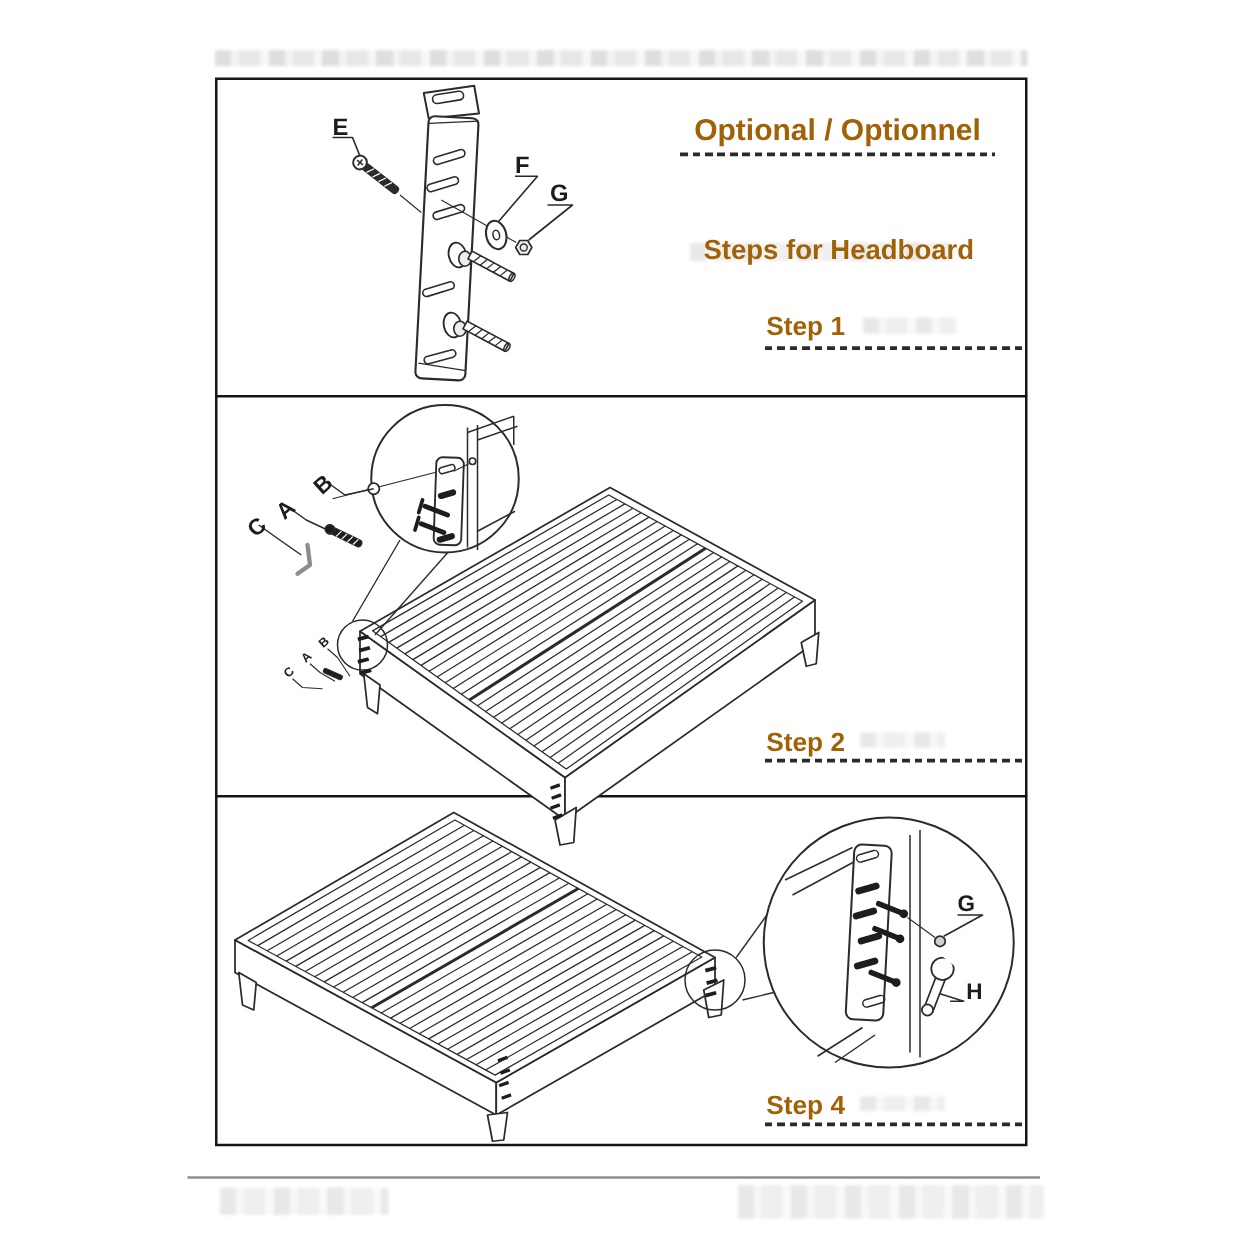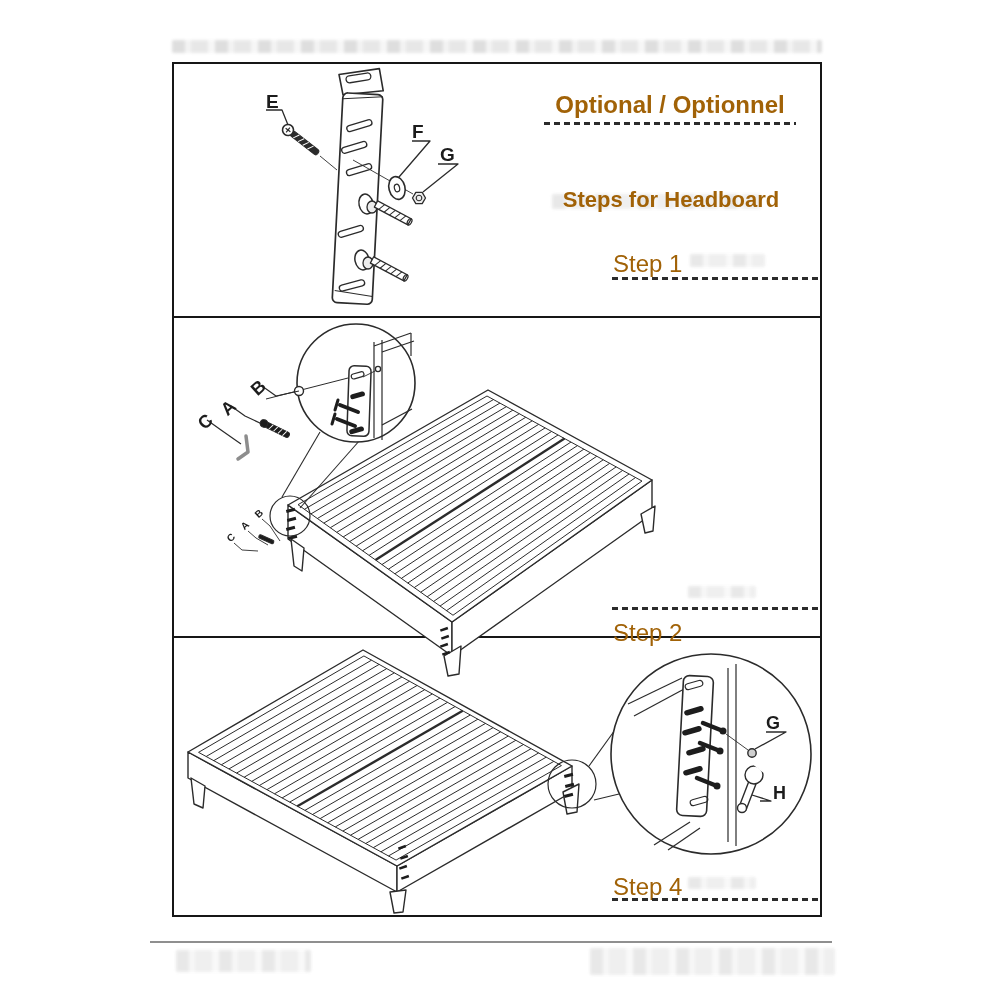--- a/index.html
+++ b/index.html
@@ -6,21 +6,21 @@
   .canvas{position:relative;width:1000px;height:1000px;background:#fff;overflow:hidden;
           font-family:"Liberation Sans", sans-serif;}
   .panel{position:absolute;left:172px;width:650px;border:2px solid #161616;background:#fff;box-sizing:border-box;}
   #panel-1{top:62px;height:256px;}
   #panel-2{top:316px;height:322px;}
   #panel-3{top:636px;height:281px;}
   .svglayer{position:absolute;left:0;top:0;z-index:3;}
   .txt{position:absolute;z-index:4;color:#a16207;}
   .title{font-size:24px;font-weight:bold;text-align:center;}
   .subtitle{font-size:22px;font-weight:bold;text-align:center;}
-  .step-label{font-size:24px;font-weight:normal;}
+  .step-label{font-size:21px;font-weight:bold;}
   .dashline{position:absolute;z-index:4;height:3px;
             background:repeating-linear-gradient(90deg,#2b2b2b 0 6px,transparent 6px 10px);}
   .ghost{position:absolute;z-index:2;filter:blur(1.4px);opacity:.8;border-radius:2px;
          background:repeating-linear-gradient(90deg,#d7d7d7 0 13px,#f1f1f1 13px 19px,#e2e2e2 19px 36px,#f5f5f5 36px 43px);}
   .ghost.light{opacity:.55;}
   .footer-line{position:absolute;z-index:2;height:2px;background:#8f8f8f;}
 </style>
 </head>
 <body>
 
@@ -39,21 +39,21 @@
   <div class="panel" id="panel-2"></div>
   <div class="panel" id="panel-3"></div>
 
   <div class="txt title" style="left:540px;top:91px;width:260px;">Optional / Optionnel</div>
   <div class="dashline" style="left:544px;top:122px;width:252px;"></div>
   <div class="txt subtitle" style="left:545px;top:164px;width:252px;margin-top:23px;">Steps for Headboard</div>
 
   <div class="txt step-label" style="left:613px;top:250px;">Step 1</div>
   <div class="dashline" style="left:612px;top:277px;width:208px;"></div>
 
-  <div class="txt step-label" style="left:613px;top:583px;margin-top:36px;">Step 2</div>
+  <div class="txt step-label" style="left:613px;top:583px;">Step 2</div>
   <div class="dashline" style="left:612px;top:607px;width:208px;"></div>
 
   <div class="txt step-label" style="left:613px;top:873px;">Step 4</div>
   <div class="dashline" style="left:612px;top:898px;width:208px;"></div>
 
   <svg class="svglayer" width="1000" height="1000" viewBox="0 0 1000 1000" fill="none" stroke-linejoin="round">
 
     <g stroke="#2b2b2b">
 
       <g transform="rotate(3 365 190)">

